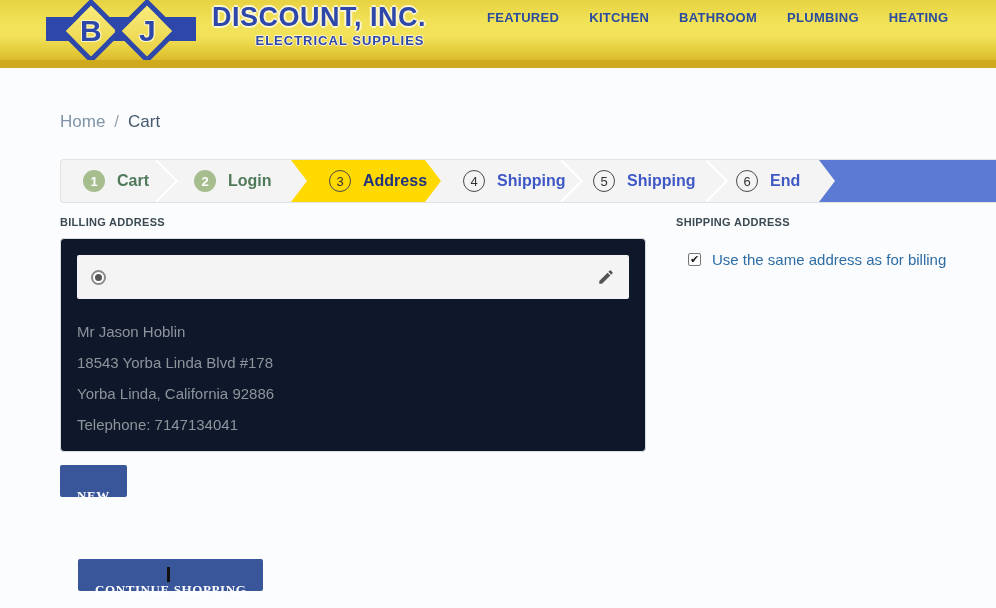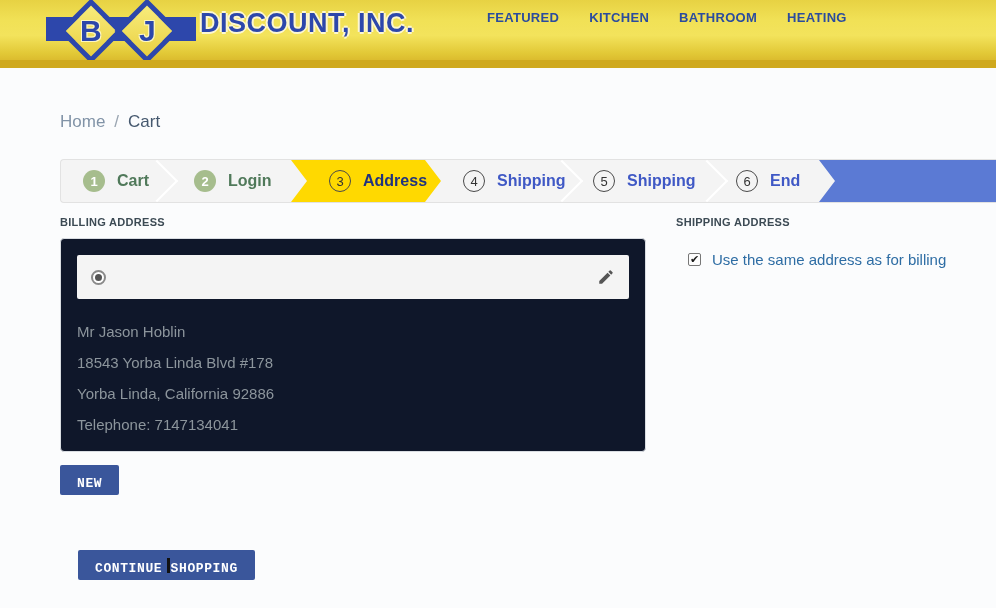--- a/index.html
+++ b/index.html
@@ -20,21 +20,21 @@
     background:linear-gradient(180deg,var(--header-yellow-top) 0%,#f1e156 30%,var(--header-yellow-mid) 52%,#e2c937 78%,#d4ad24 100%);}
   header::after{content:'';position:absolute;left:0;right:0;bottom:0;height:8px;background:var(--header-gold-bottom)}
   .logo{position:absolute;left:58px;top:0;display:flex;align-items:flex-start;cursor:pointer}
   .diamonds{position:relative;display:flex;width:132px;height:66px}
   .ribbon{position:absolute;left:-12px;right:-6px;top:17px;height:24px;background:var(--logo-blue)}
   .diamond{position:relative;width:46px;height:46px;margin:8px 0 0 10px;transform:rotate(45deg);
     background:linear-gradient(135deg,#f8ec7c,#e9d041);border:5px solid var(--logo-blue);
     display:flex;align-items:center;justify-content:center}
   .diamond b{transform:rotate(-45deg);font-size:30px;font-weight:900;color:var(--logo-blue);
     text-shadow:-1px -1px 0 #fdf7c0,1px -1px 0 #fdf7c0,-1px 1px 0 #fdf7c0,1px 1px 0 #fdf7c0}
-  .logo-text{margin-left:10px;padding-top:8px;position:relative}
+  .logo-text{margin-left:22px;padding-top:2px;position:relative}
   .company{font-size:27px;font-weight:800;letter-spacing:.5px;color:var(--logo-blue);
     text-shadow:-2px 0 0 #fdf7d0,2px 0 0 #fdf7d0,0 -2px 0 #fdf7d0,0 2px 0 #fdf7d0;white-space:nowrap}
   .tagline{font-size:13px;font-weight:800;letter-spacing:1px;color:var(--logo-blue);text-align:center;
     margin-left:42px;line-height:15px;
     text-shadow:-1px 0 0 #fdf7d0,1px 0 0 #fdf7d0,0 -1px 0 #fdf7d0,0 1px 0 #fdf7d0;white-space:nowrap}
   nav{position:absolute;left:487px;top:0;display:flex;gap:30px;white-space:nowrap}
   nav a{display:block;line-height:36px;font-size:13px;font-weight:700;letter-spacing:.3px;
     color:var(--nav-blue);text-decoration:none;cursor:pointer}
 
   
@@ -80,22 +80,22 @@
     justify-content:space-between;padding:0 14px}
   .radio{width:15px;height:15px;border:2px solid #8a8a8a;border-radius:50%;background:#fff;
     display:flex;align-items:center;justify-content:center;cursor:pointer}
   .radio i{width:7px;height:7px;border-radius:50%;background:#555}
   .edit{width:18px;height:18px;cursor:pointer}
   .edit svg{width:18px;height:18px;fill:#555}
   .addr-lines{padding:10px 0 0;}
   .addr-lines div{font-size:15px;color:var(--address-text);margin-top:14px}
 
   .btn{display:inline-block;border:none;background:var(--button-blue);color:#fff;
-    font-family:Liberation Mono, monospace;font-size:13px;font-weight:700;letter-spacing:.6px;
-    padding:4px 17px;height:30px;line-height:30px;border-radius:2px;cursor:pointer}
+    font-family:Liberation Serif, serif;font-size:13px;font-weight:700;letter-spacing:.6px;
+    padding:16px 17px;height:30px;line-height:30px;border-radius:2px;cursor:pointer}
   .btn-new{margin-top:13px}
   .btn-continue{position:relative;margin:55px 0 0 18px}
   .text-cursor{position:absolute;left:89px;top:8px;width:3px;height:15px;background:#111}
 
   .checkbox-row{display:flex;align-items:center;gap:11px;margin-top:23px;padding-left:12px}
   .checkbox{width:13px;height:13px;border:1px solid #777;border-radius:2px;background:#fdfdfd;
     font-size:11px;line-height:11px;color:#1a1a1a;display:flex;align-items:center;justify-content:center;cursor:pointer}
   .checkbox-row .cb-label{font-size:15px;color:var(--link-blue);cursor:pointer}
 </style>
 </head>
@@ -107,26 +107,28 @@
       <span class="ribbon"></span>
       <span class="diamond">
           <b>B</b>
         </span>
       <span class="diamond">
           <b>J</b>
         </span>
     </div>
     <div class="logo-text">
       <div class="company">DISCOUNT, INC.</div>
+      <div class="tagline">ELECTRICAL SUPPLIES</div>
     </div>
   </div>
   <nav>
     <a>FEATURED</a>
     <a>KITCHEN</a>
     <a>BATHROOM</a>
+    <a>PLUMBING</a>
     <a>HEATING</a>
   </nav>
 </header>
 
 <div class="breadcrumb">
   <span class="home">Home</span>
   <span class="sep">/</span>
   <span class="current">Cart</span>
 </div>
 

